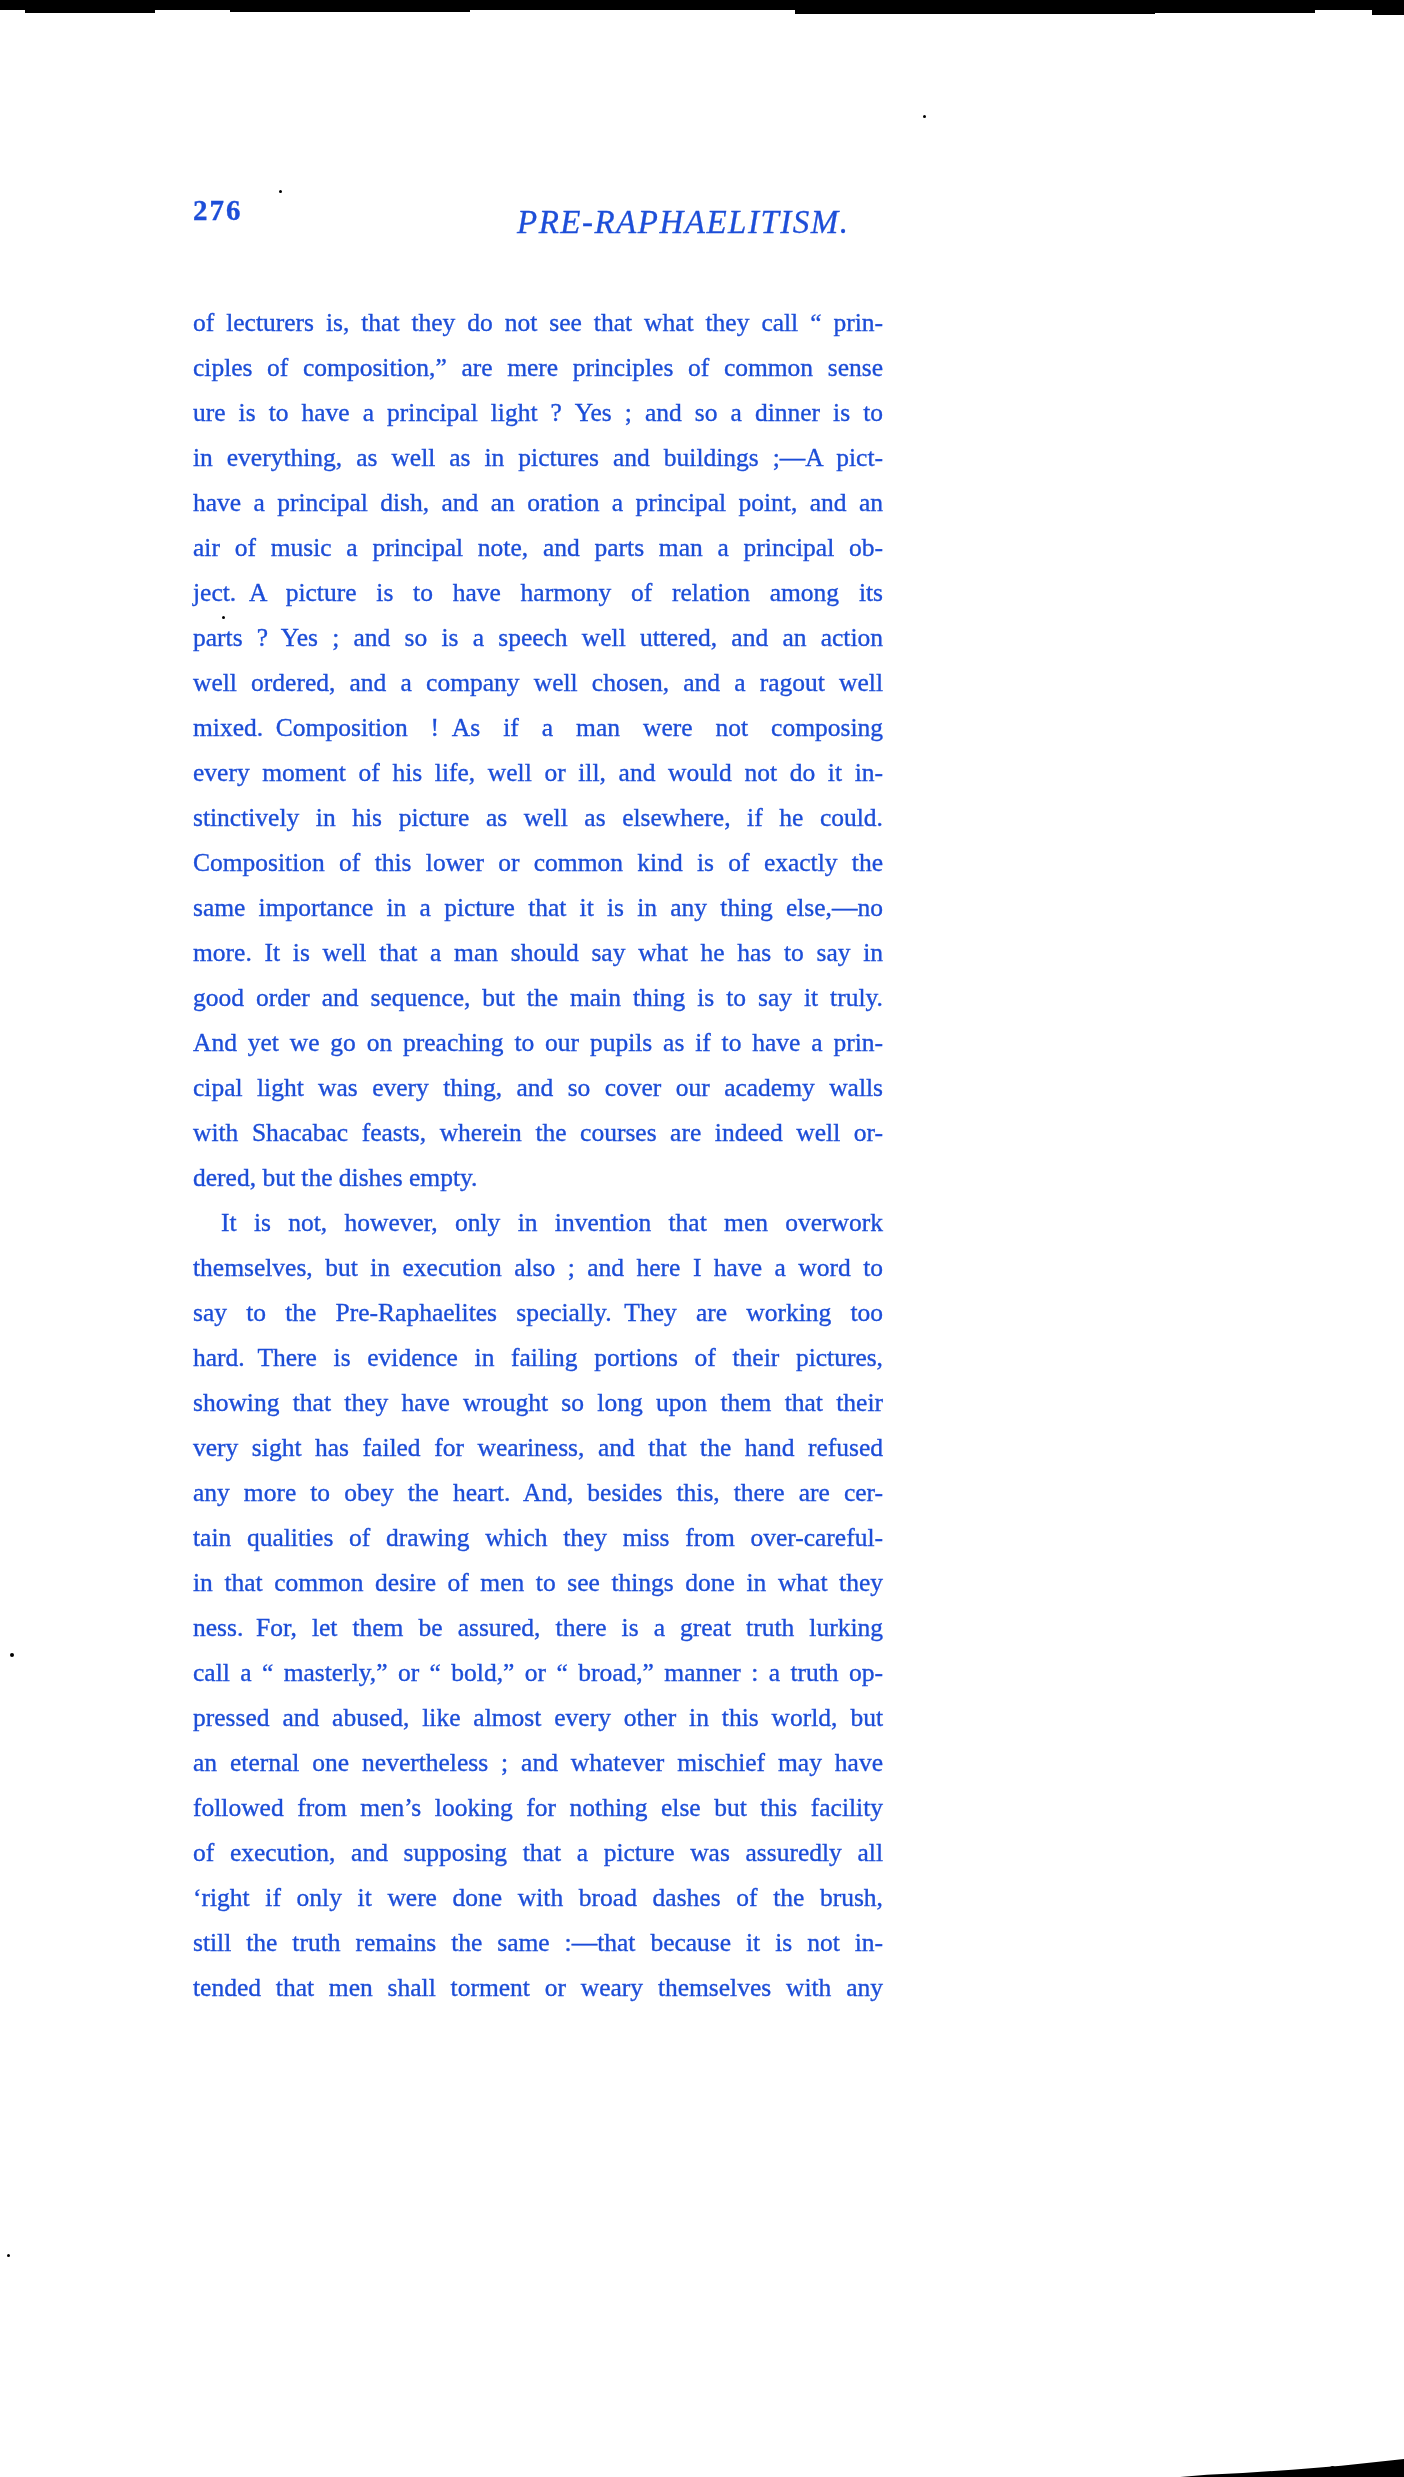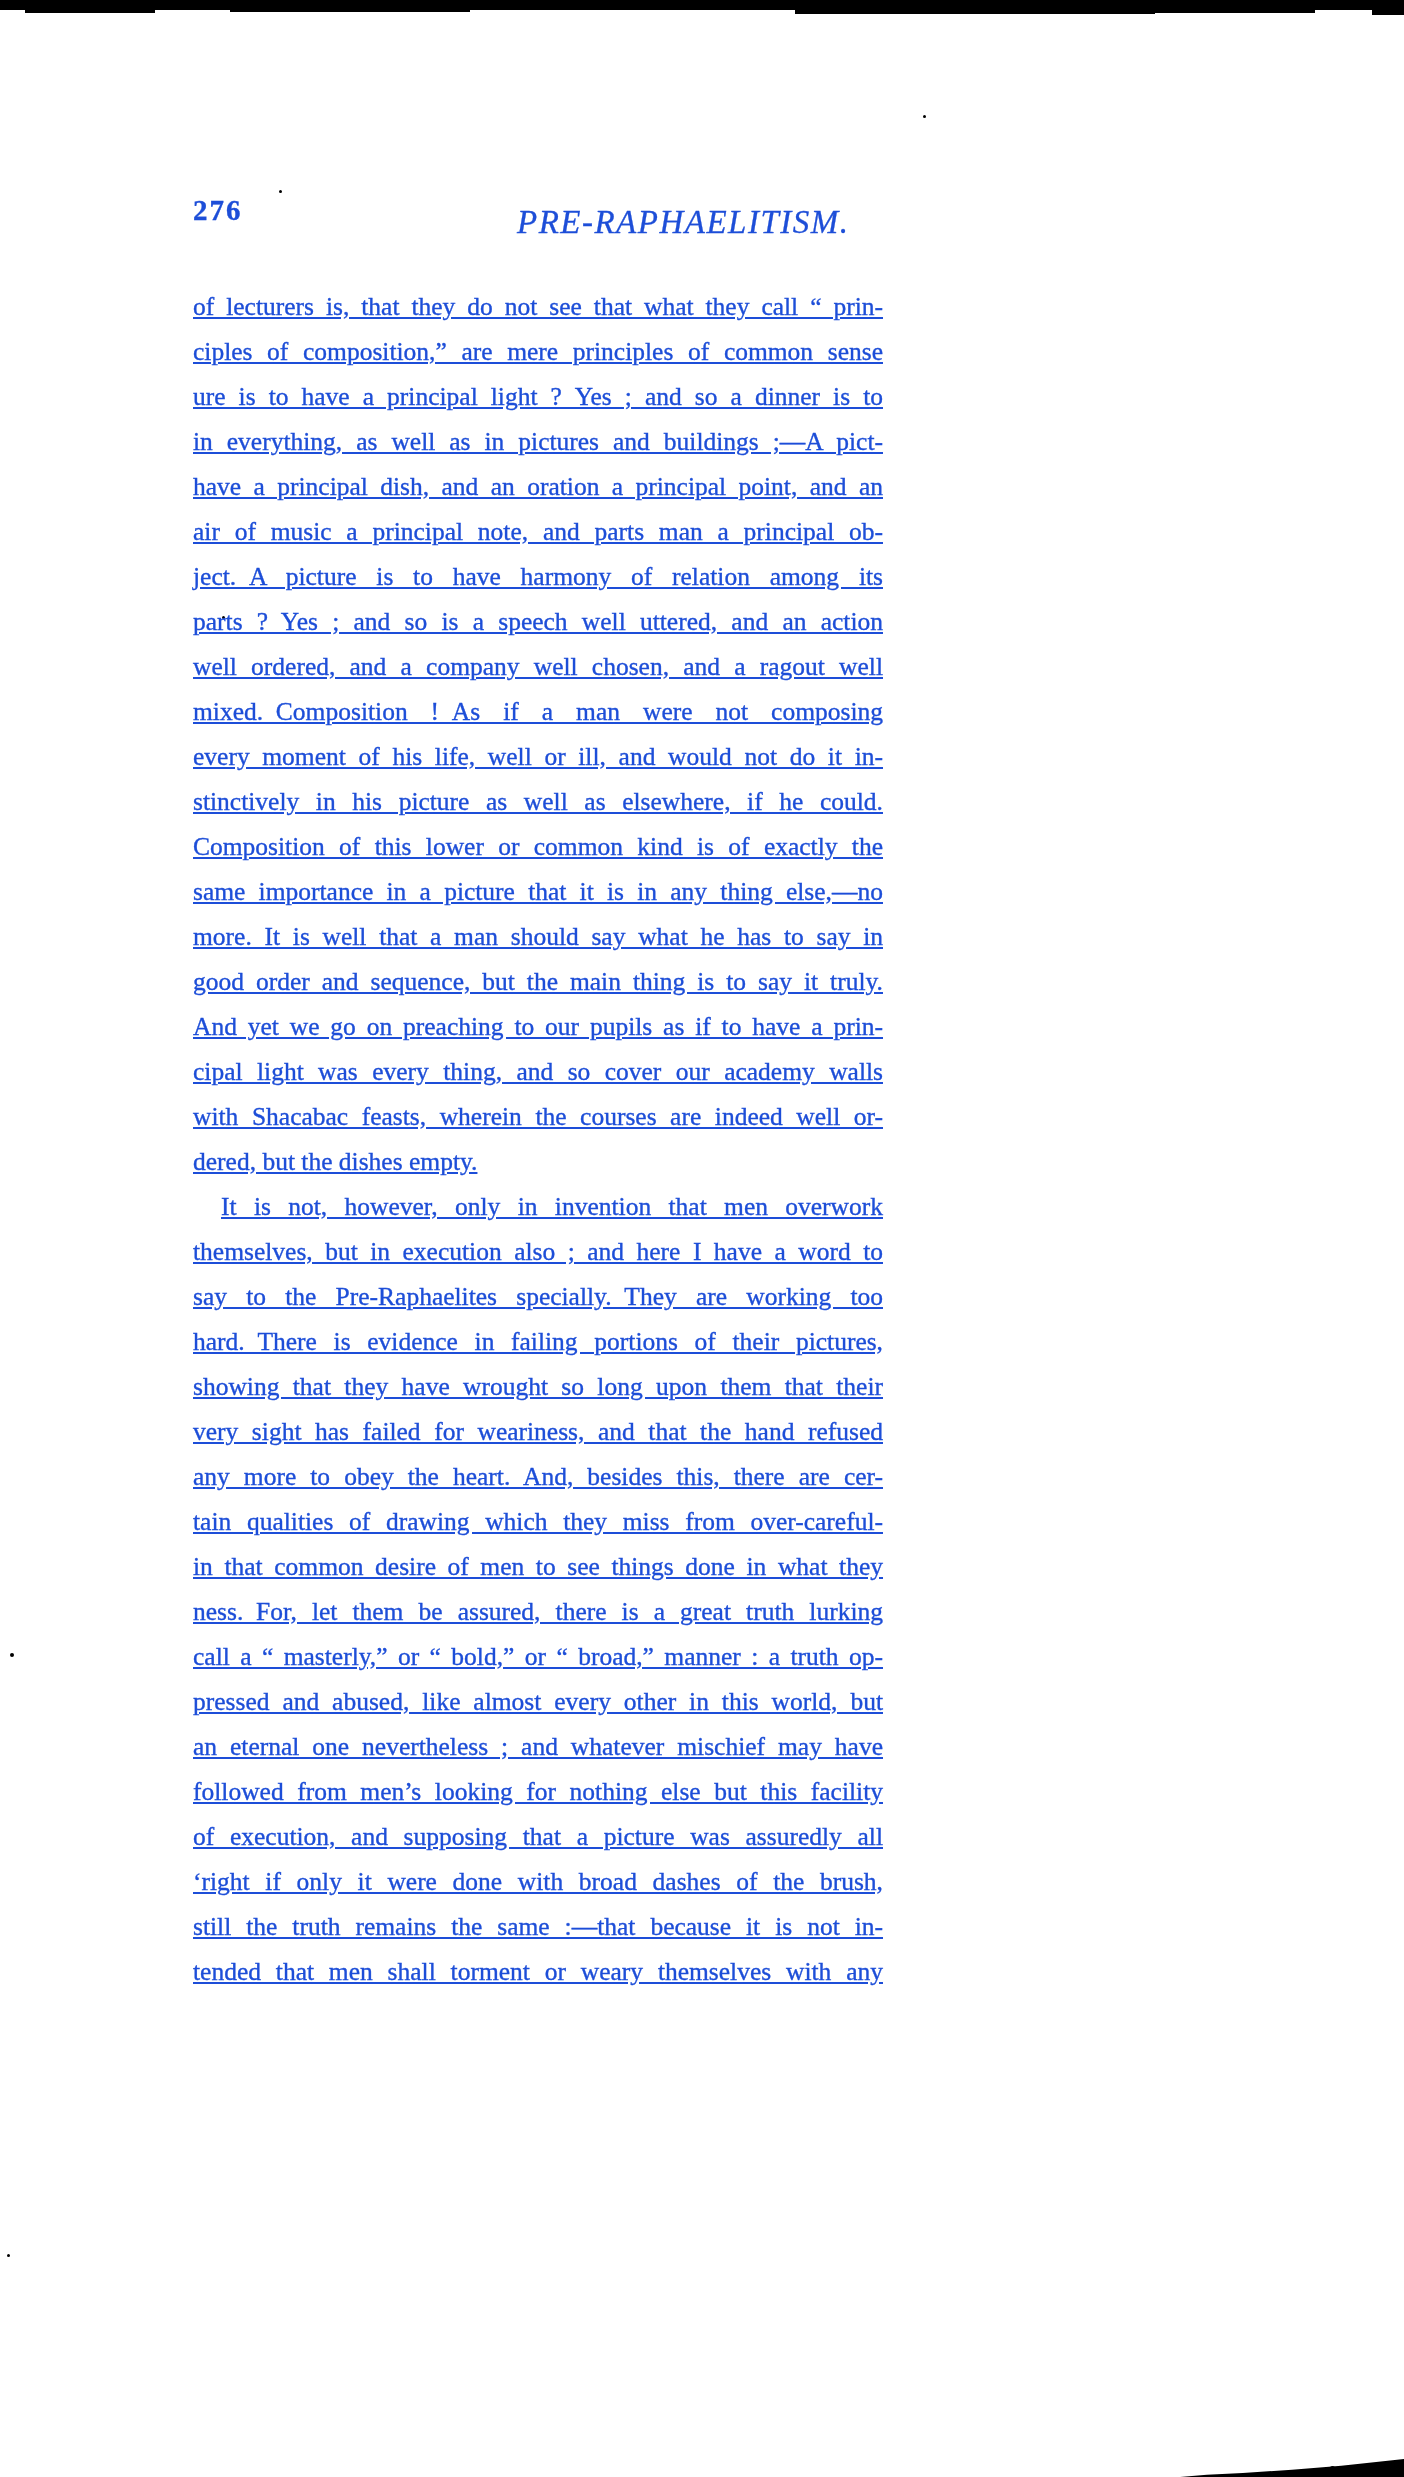--- a/index.html
+++ b/index.html
@@ -36,22 +36,22 @@
     position:absolute;left:193px;top:194px;
     font-size:29px;font-weight:bold;letter-spacing:2px;
     -webkit-text-stroke:0.3px currentColor;
   }
   .running-title{
     position:absolute;left:505px;top:204px;
     font-style:italic;font-size:33px;letter-spacing:1.5px;margin-left:12px;
     -webkit-text-stroke:0.3px currentColor;
   }
   .body-text{
-    position:absolute;left:193px;top:284px;width:690px;
-    font-size:25.5px;line-height:45px;text-decoration:underline;
+    position:absolute;left:193px;top:300px;width:690px;
+    font-size:25.5px;line-height:45px;
     -webkit-text-stroke:0.35px currentColor;
   }
   .line{
     text-align:justify;
     text-align-last:justify;
   }
   .line.last-line{text-align-last:left;}
   .line.indent{text-indent:28px;}
 </style>
 </head>

